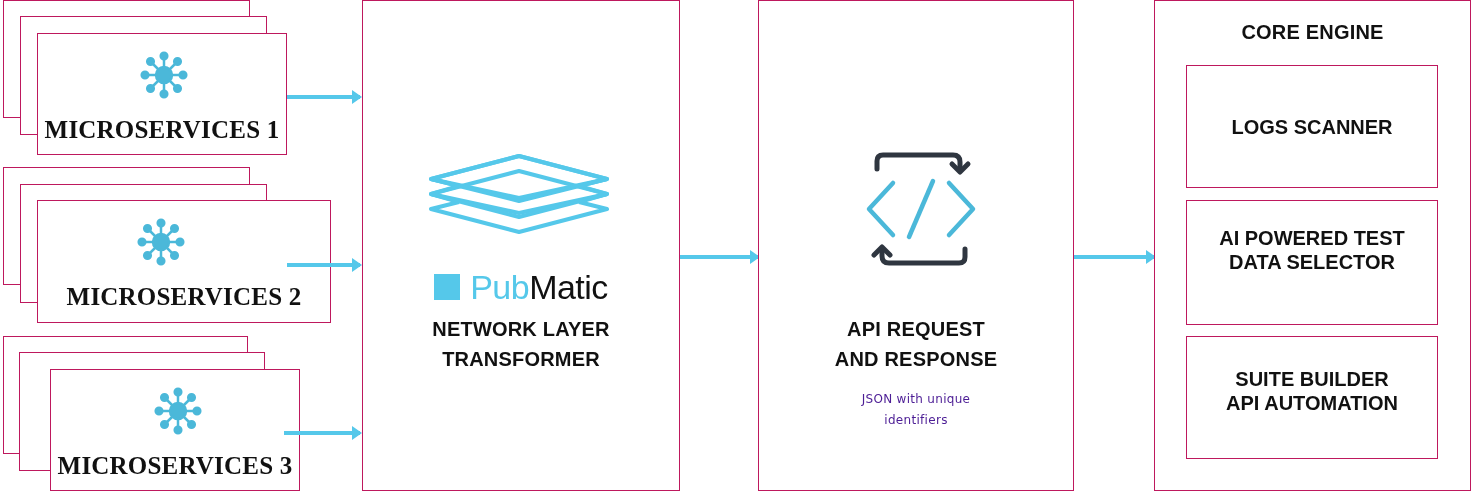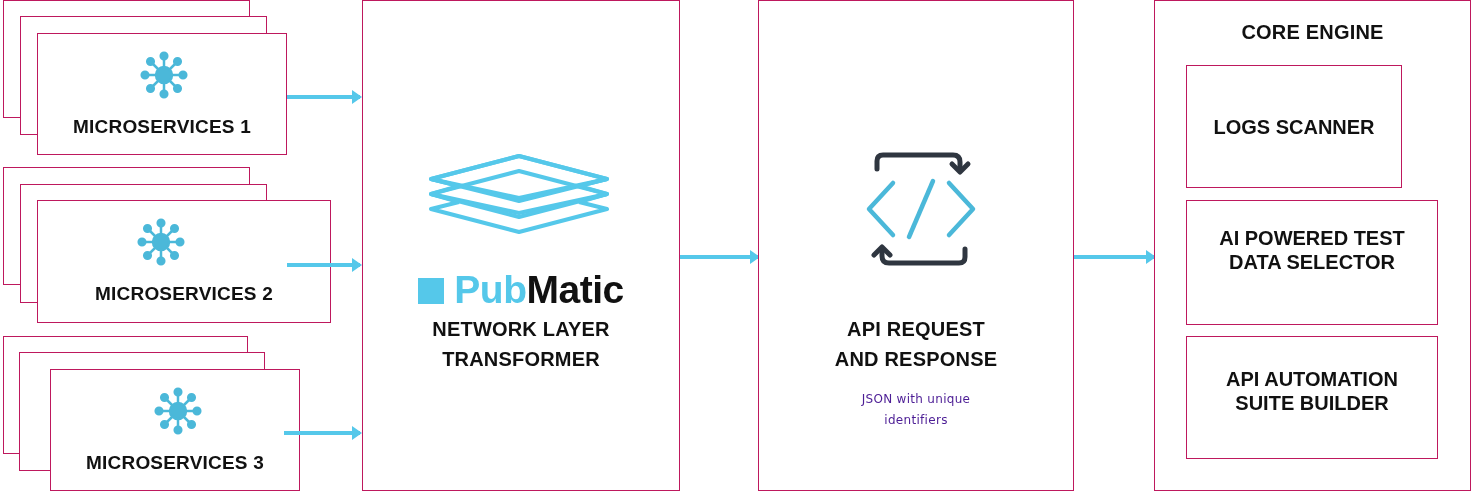--- a/index.html
+++ b/index.html
@@ -1,31 +1,31 @@
 <!DOCTYPE html>
 <html><head>
 <meta charset="utf-8">
 <style>
   html, body { margin: 0; padding: 0; background: #ffffff; }
   body { width: 1471px; height: 494px; position: relative; overflow: hidden;
          font-family: "Liberation Sans", sans-serif; color: #111; }
   .box { position: absolute; box-sizing: border-box; border: 1px solid #be185d; background: #fff; }
   .label { position: absolute; left: 0; right: 0; text-align: center; font-weight: bold;
            font-family: "Liberation Sans", sans-serif; color: #111; letter-spacing: 0.2px; }
-  .ms-label { font-size: 19px; }
+  .ms-label { font-size: 25px; font-family: Liberation Serif, serif; }
   .arrow { position: absolute; height: 4px; background: #55c8ea; }
   .arrow::after { content: ""; position: absolute; right: -2px; top: -5px;
                   border-left: 10px solid #55c8ea; border-top: 7px solid transparent; border-bottom: 7px solid transparent; }
   .icon { position: absolute; }
   .title { font-size: 20px; line-height: 26px; }
   .sub { position: absolute; left: 0; right: 0; text-align: center; font-size: 12px; line-height: 21px;
          color: #4c1d95; font-family: "DejaVu Sans", sans-serif; letter-spacing: 0.3px; }
   .inner-label { position: absolute; left: 0; right: 0; top: 50%; transform: translateY(-50%);
                  text-align: center; font-weight: bold; font-size: 20px; line-height: 24px; color: #111; }
-  .logo { position: absolute; left: 0; right: 0; text-align: center; font-size: 39px; font-weight: bold;
+  .logo { position: absolute; left: 0; right: 0; text-align: center; font-size: 34px; font-weight: normal;
           letter-spacing: -0.5px; }
   .logo .sq { display: inline-block; width: 26px; height: 26px; background: #55c8ea; vertical-align: -1px; margin-right: 10px; }
   .logo .pub { color: #55c8ea; }
   .logo .matic { color: #111; }
 </style>
 </head>
 <body>
 
 <div>
   <div class="box" style="left:3px;top:0px;width:247px;height:118px;"></div>
@@ -161,32 +161,32 @@
   <div class="label title" style="top:315px;">API REQUEST</div>
   <div class="sub" style="top:388px;">JSON with unique</div>
   <div class="sub" style="top:409px;">identifiers</div>
 </div>
 
 <div class="arrow" style="left:1074px;top:255px;width:80px;"></div>
 
 <div class="box" style="left:1154px;top:0px;width:317px;height:491px;">
   <div class="label title" style="top:18px;">CORE ENGINE</div>
 
-  <div class="box" style="left:31px;top:64px;width:216px;height:123px;padding-left:36px;">
+  <div class="box" style="left:31px;top:64px;width:252px;height:123px;padding-left:36px;">
     <div class="inner-label">
       <div>LOGS SCANNER</div>
     </div>
   </div>
 
   <div class="box" style="left:31px;top:199px;width:252px;height:125px;">
     <div class="inner-label" style="top:40%;">
       <div>AI POWERED TEST</div>
       <div>DATA SELECTOR</div>
     </div>
   </div>
 
   <div class="box" style="left:31px;top:335px;width:252px;height:123px;">
     <div class="inner-label" style="top:45%;">
+      <div>SUITE BUILDER</div>
       <div>API AUTOMATION</div>
-      <div>SUITE BUILDER</div>
     </div>
   </div>
 </div>
 
 </body></html>

